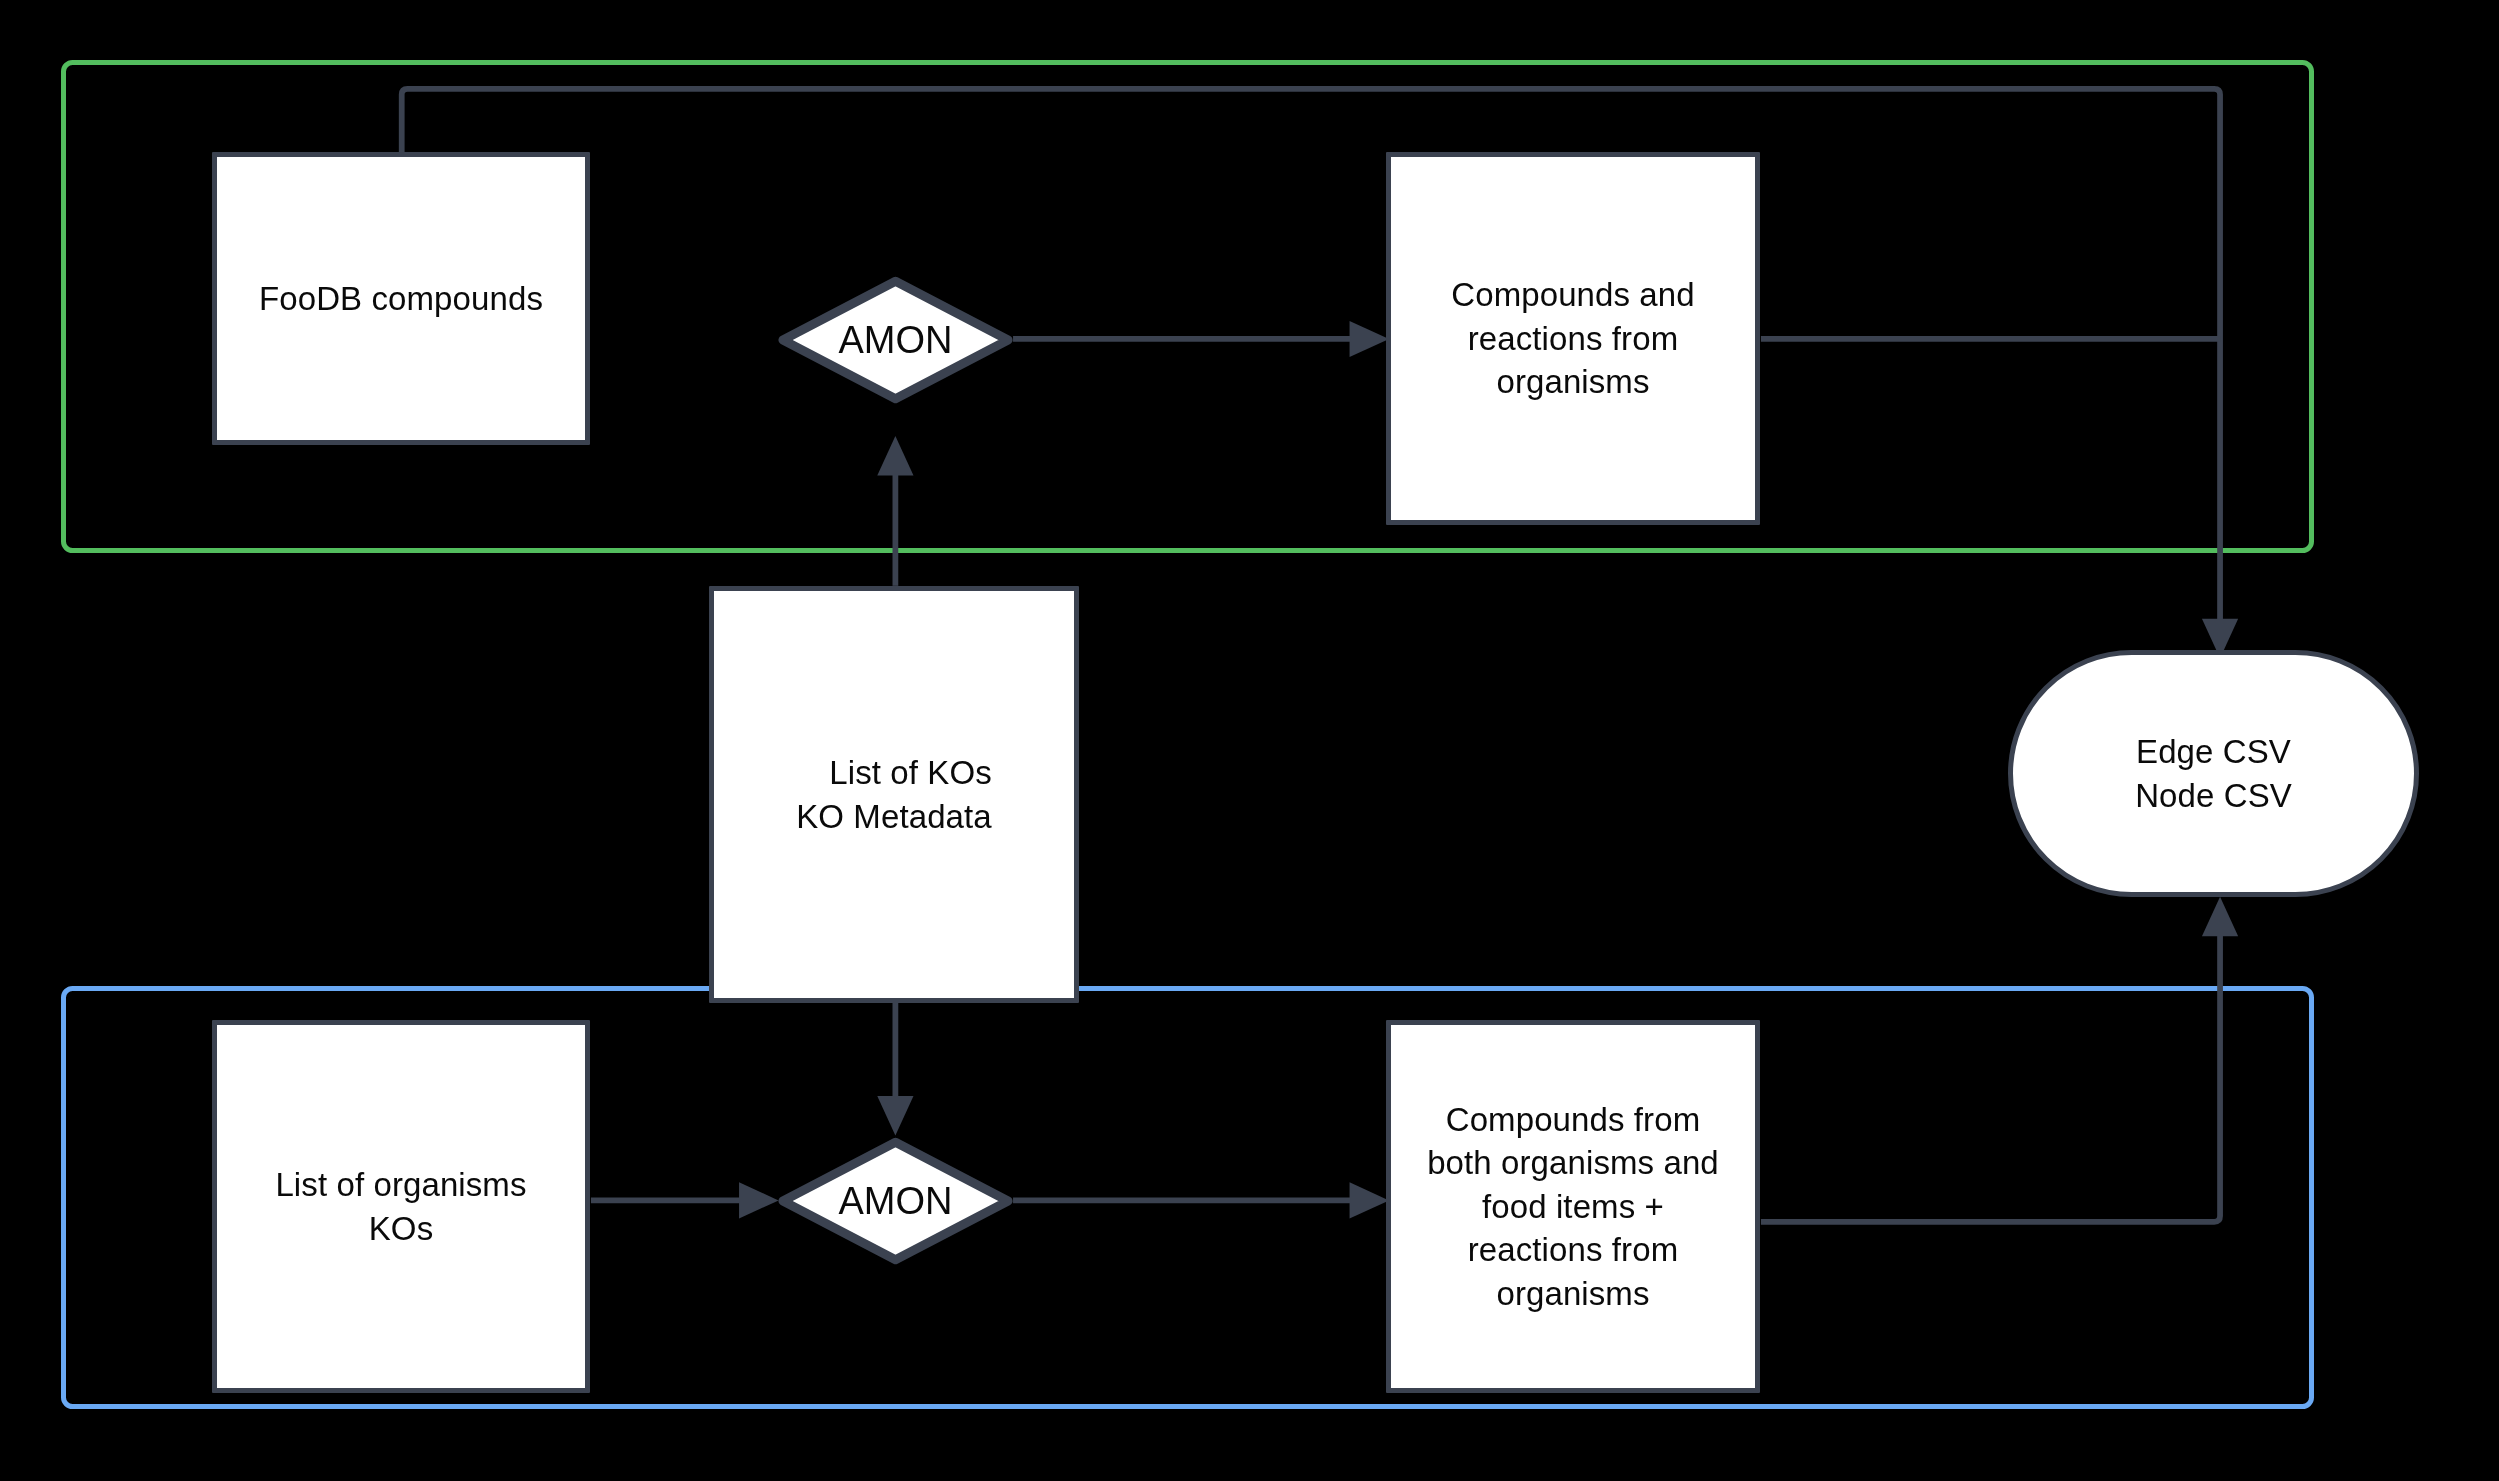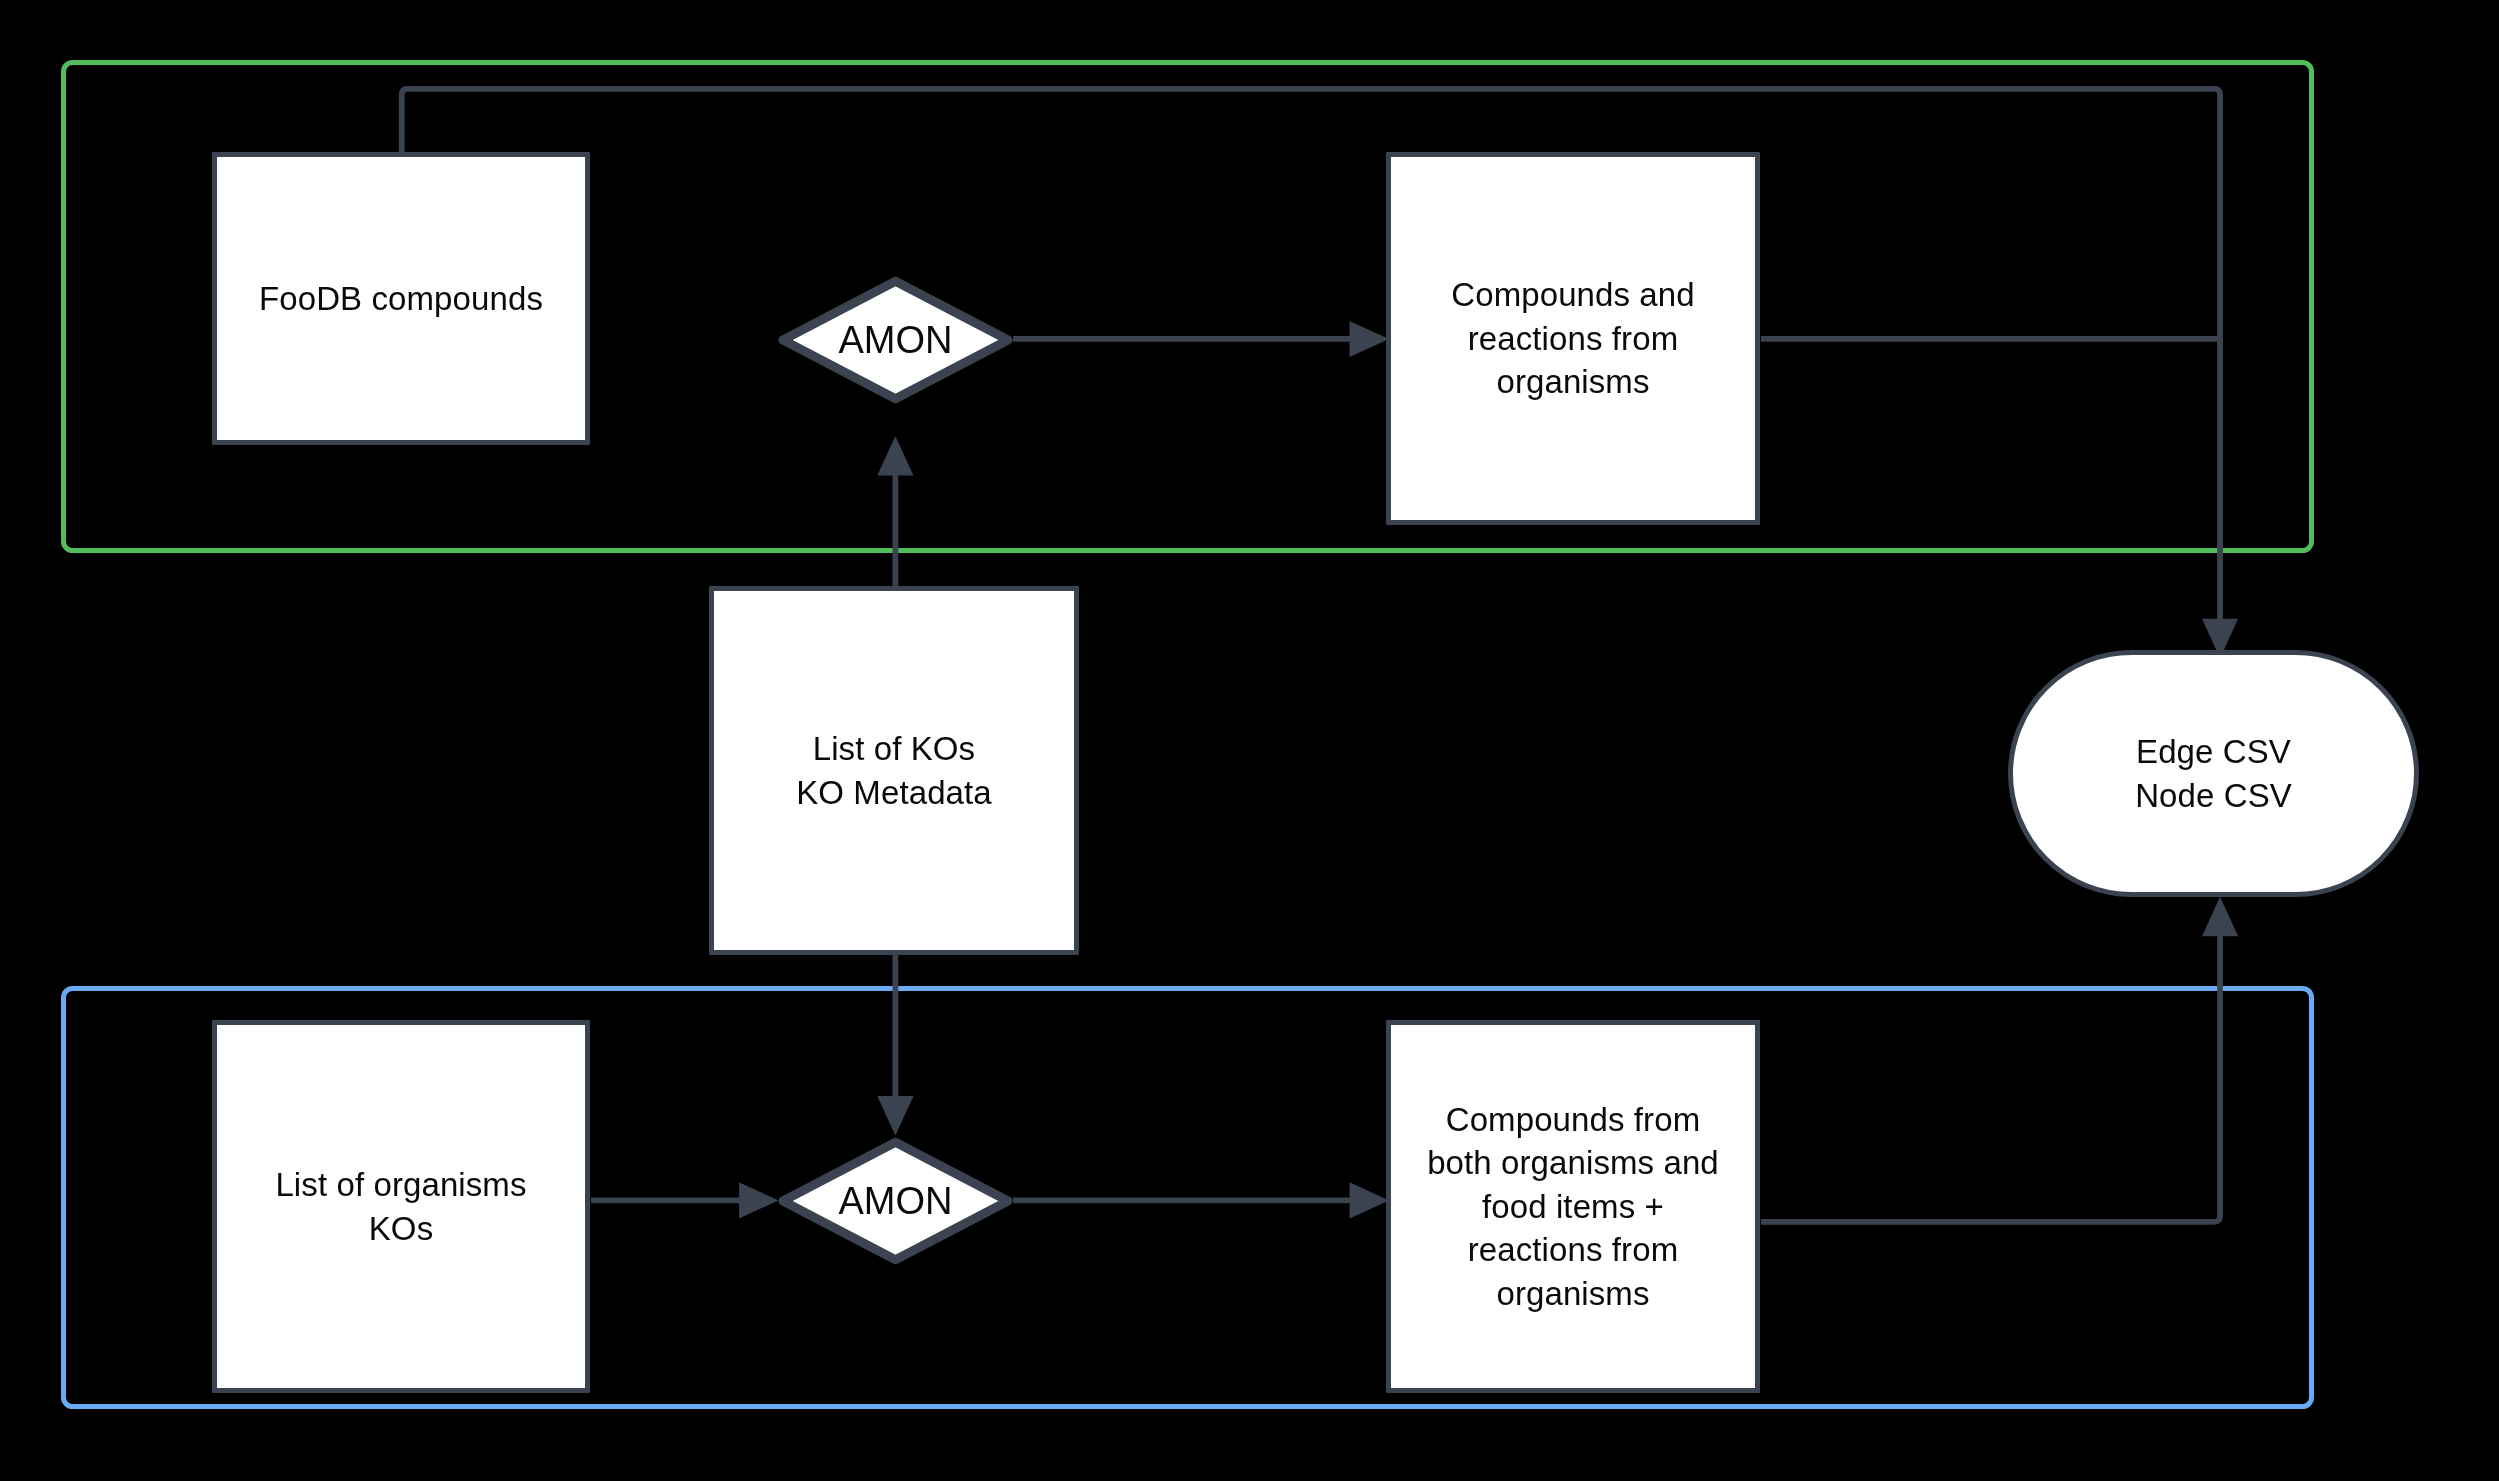--- a/index.html
+++ b/index.html
@@ -119,21 +119,21 @@
     </svg>
     <span class="dlabel">AMON</span>
   </div>
 
   <div class="node rect" style="left: 1386px; top: 152px; width: 374px; height: 373px; background: rgb(255, 255, 255); border-color: rgb(59, 66, 80); color: rgb(10, 10, 10);">
     <span class="label">Compounds and
 reactions from
 organisms</span>
   </div>
 
-  <div class="node rect" style="left: 709px; top: 586px; width: 370px; height: 369px; background: rgb(255, 255, 255); border-color: rgb(59, 66, 80); color: rgb(10, 10, 10);">
+  <div class="node rect" style="left: 709px; top: 586px; width: 370px; height: 417px; background: rgb(255, 255, 255); border-color: rgb(59, 66, 80); color: rgb(10, 10, 10); text-align: right;">
     <span class="label">List of KOs
 KO Metadata</span>
   </div>
 
   <div class="node stadium" style="left: 2008px; top: 650px; width: 411px; height: 247px; background: rgb(255, 255, 255); border-color: rgb(59, 66, 80); color: rgb(10, 10, 10);">
     <span class="label">Edge CSV
 Node CSV</span>
   </div>
 
   <div class="node rect" style="left: 212px; top: 1020px; width: 378px; height: 373px; background: rgb(255, 255, 255); border-color: rgb(59, 66, 80); color: rgb(10, 10, 10);">

